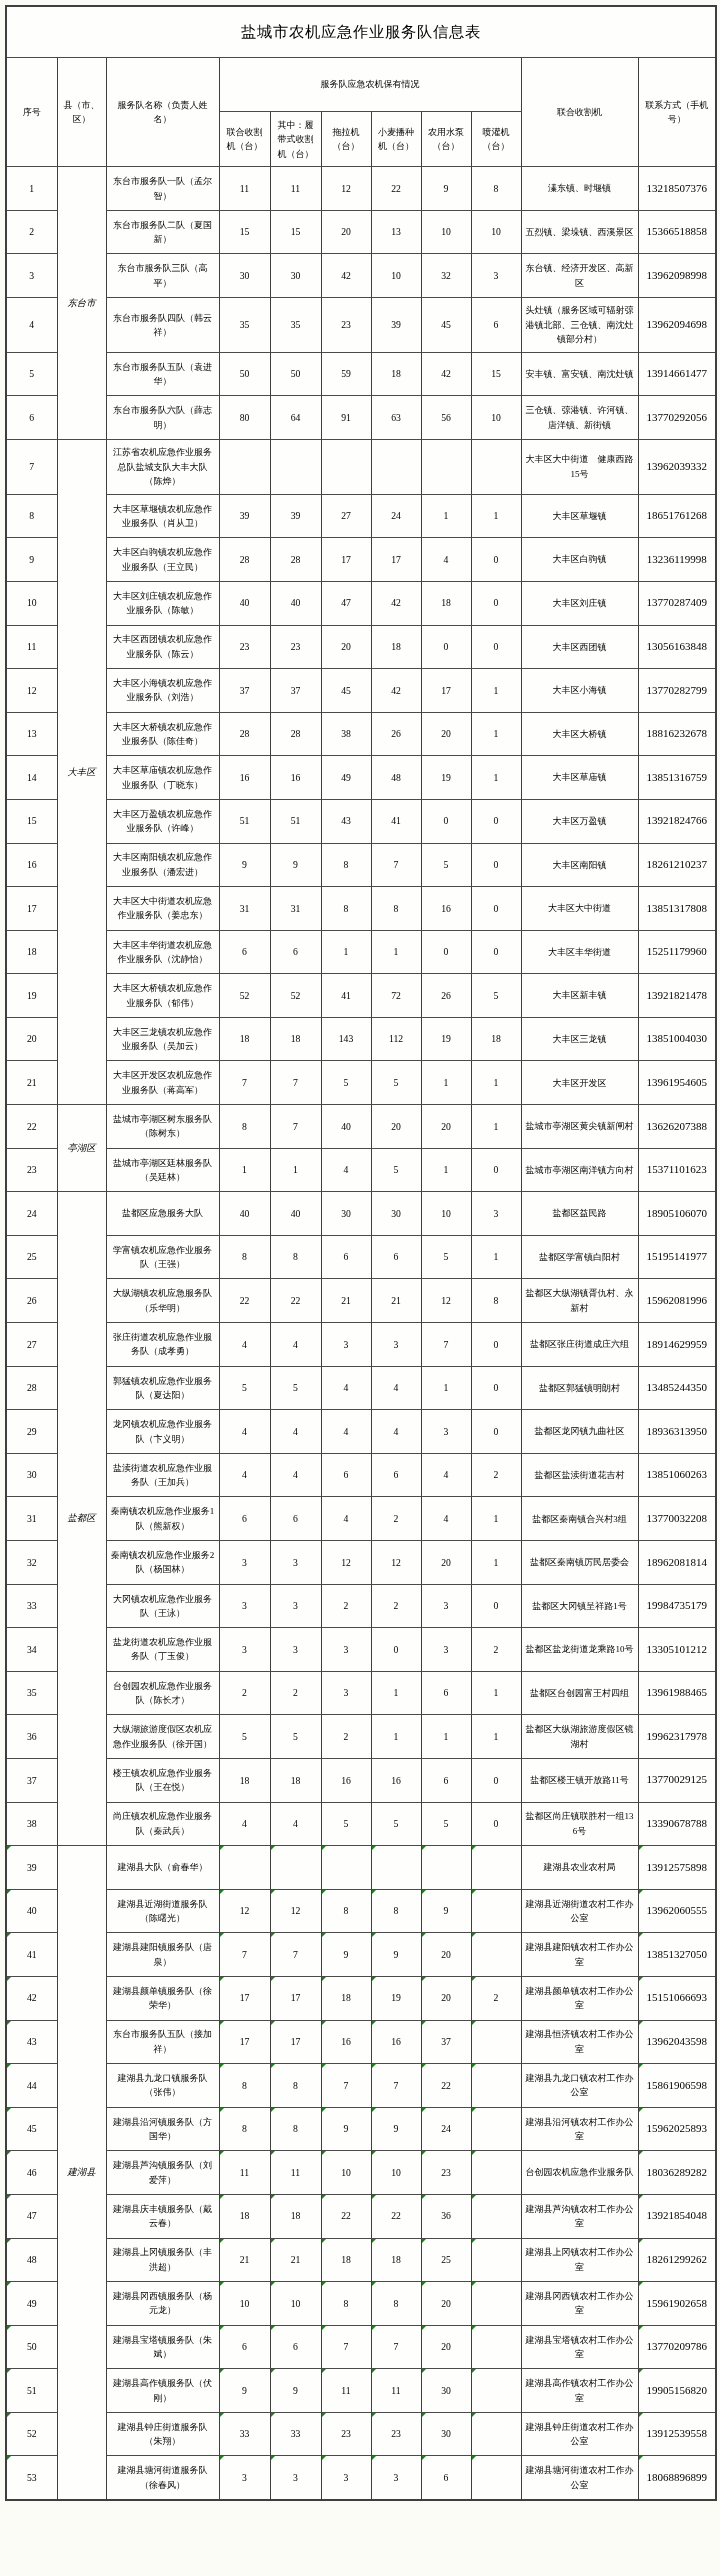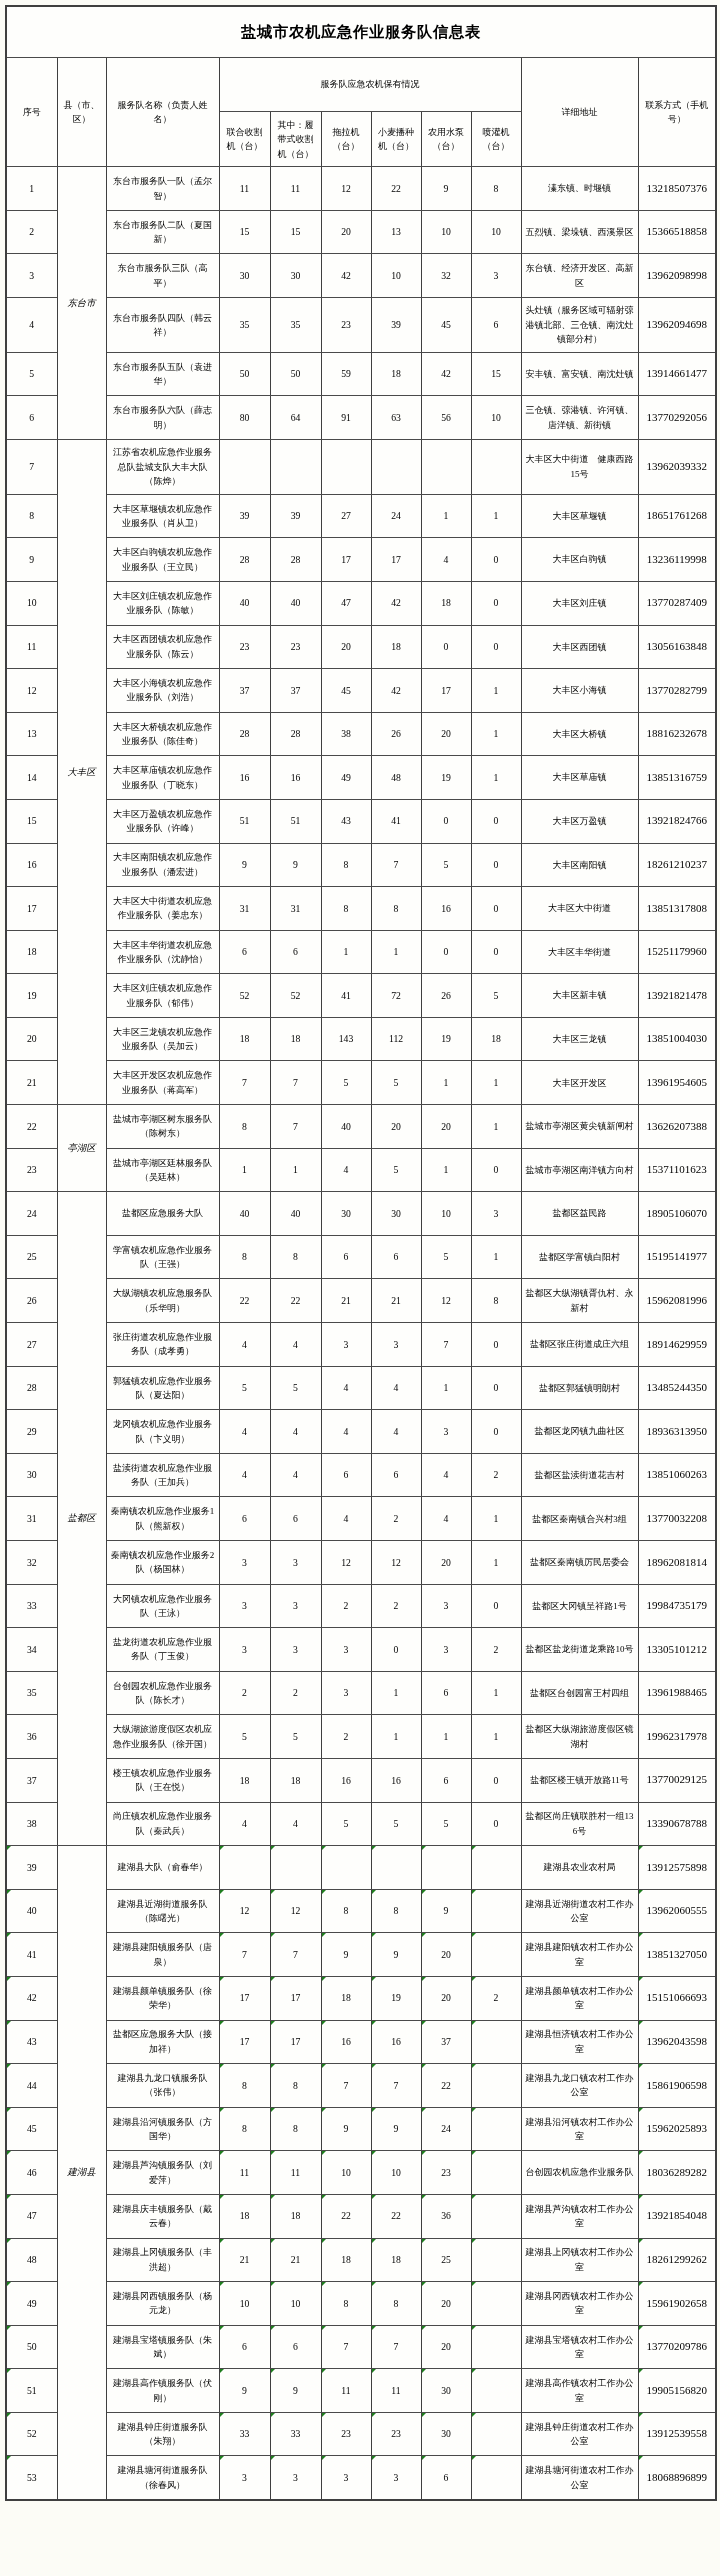--- a/index.html
+++ b/index.html
@@ -4,21 +4,21 @@
 <style>
   html,body { margin:0; padding:0; background:#fcfcf6; color:#000;
     font-family:"Liberation Serif","DejaVu Serif",serif; }
   .sheet { width:710px; margin:0 auto; padding:5.3px 0; }
   table { border-collapse:collapse; table-layout:fixed; width:710px; background:#fefefc; }
   td,th { border-left:0.7px solid #3f3f3f; border-right:0.7px solid #3f3f3f;
     border-top:1.3px solid #4a4a4a; border-bottom:1.3px solid #4a4a4a;
     padding:5.3px 2.7px; text-align:center; vertical-align:middle;
     font-size:9px; line-height:1.6; font-weight:normal; word-break:break-all; }
   table { border:2px solid #3f3f3f; }
-  .title-cell { font-size:15.3px; font-weight:bold; height:39px; letter-spacing:0.7px; }
+  .title-cell { font-size:15.3px; font-weight:normal; height:39px; letter-spacing:0.7px; }
   thead th { height:20px; }
   th.group-head { height:43px; }
   tbody td { height:32px; }
   td.num { font-size:9.7px; font-family:"Liberation Serif","DejaVu Serif",serif; }
   td.seq { font-size:9.7px; }
   td.county { font-size:9.3px;font-style:italic; }
   td.phone { font-size:11px; }
   
   td.gm { position:relative; }
   td.gm::before { content:""; position:absolute; top:0; left:0; width:0; height:0;
@@ -44,21 +44,21 @@
     </colgroup>
     <thead>
       <tr>
         <td class="title-cell" colspan="11">盐城市农机应急作业服务队信息表</td>
       </tr>
       <tr>
         <th rowspan="2">序号</th>
         <th rowspan="2">县（市、区）</th>
         <th rowspan="2">服务队名称（负责人姓名）</th>
         <th colspan="6" class="group-head">服务队应急农机保有情况</th>
-        <th rowspan="2">详细地址</th>
+        <th rowspan="2">联合收割机</th>
         <th rowspan="2">联系方式（手机号）</th>
       </tr>
       <tr>
         <th>联合收割机（台）</th>
         <th>其中：履带式收割机（台）</th>
         <th>拖拉机（台）</th>
         <th>小麦播种机（台）</th>
         <th>农用水泵（台）</th>
         <th>喷灌机（台）</th>
       </tr>
@@ -277,21 +277,21 @@
           <td class="num">6</td>
           <td class="num">1</td>
           <td class="num">1</td>
           <td class="num">0</td>
           <td class="num">0</td>
           <td>大丰区丰华街道</td>
           <td class="phone">15251179960</td>
         </tr>
         <tr>
           <td class="seq">19</td>
-          <td>大丰区刘庄镇农机应急作业服务队（郁伟）</td>
+          <td>大丰区大桥镇农机应急作业服务队（郁伟）</td>
           <td class="num">52</td>
           <td class="num">52</td>
           <td class="num">41</td>
           <td class="num">72</td>
           <td class="num">26</td>
           <td class="num">5</td>
           <td>大丰区新丰镇</td>
           <td class="phone">13921821478</td>
         </tr>
         <tr>
@@ -568,21 +568,21 @@
           <td class="num gm">17</td>
           <td class="num gm">18</td>
           <td class="num gm">19</td>
           <td class="num gm">20</td>
           <td class="num gm">2</td>
           <td>建湖县颜单镇农村工作办公室</td>
           <td class="phone gm">15151066693</td>
         </tr>
         <tr>
           <td class="seq gm">43</td>
-          <td>盐都区应急服务大队（接加祥）</td>
+          <td>东台市服务队五队（接加祥）</td>
           <td class="num gm">17</td>
           <td class="num gm">17</td>
           <td class="num gm">16</td>
           <td class="num gm">16</td>
           <td class="num gm">37</td>
           <td class="num gm"></td>
           <td>建湖县恒济镇农村工作办公室</td>
           <td class="phone gm">13962043598</td>
         </tr>
         <tr>

